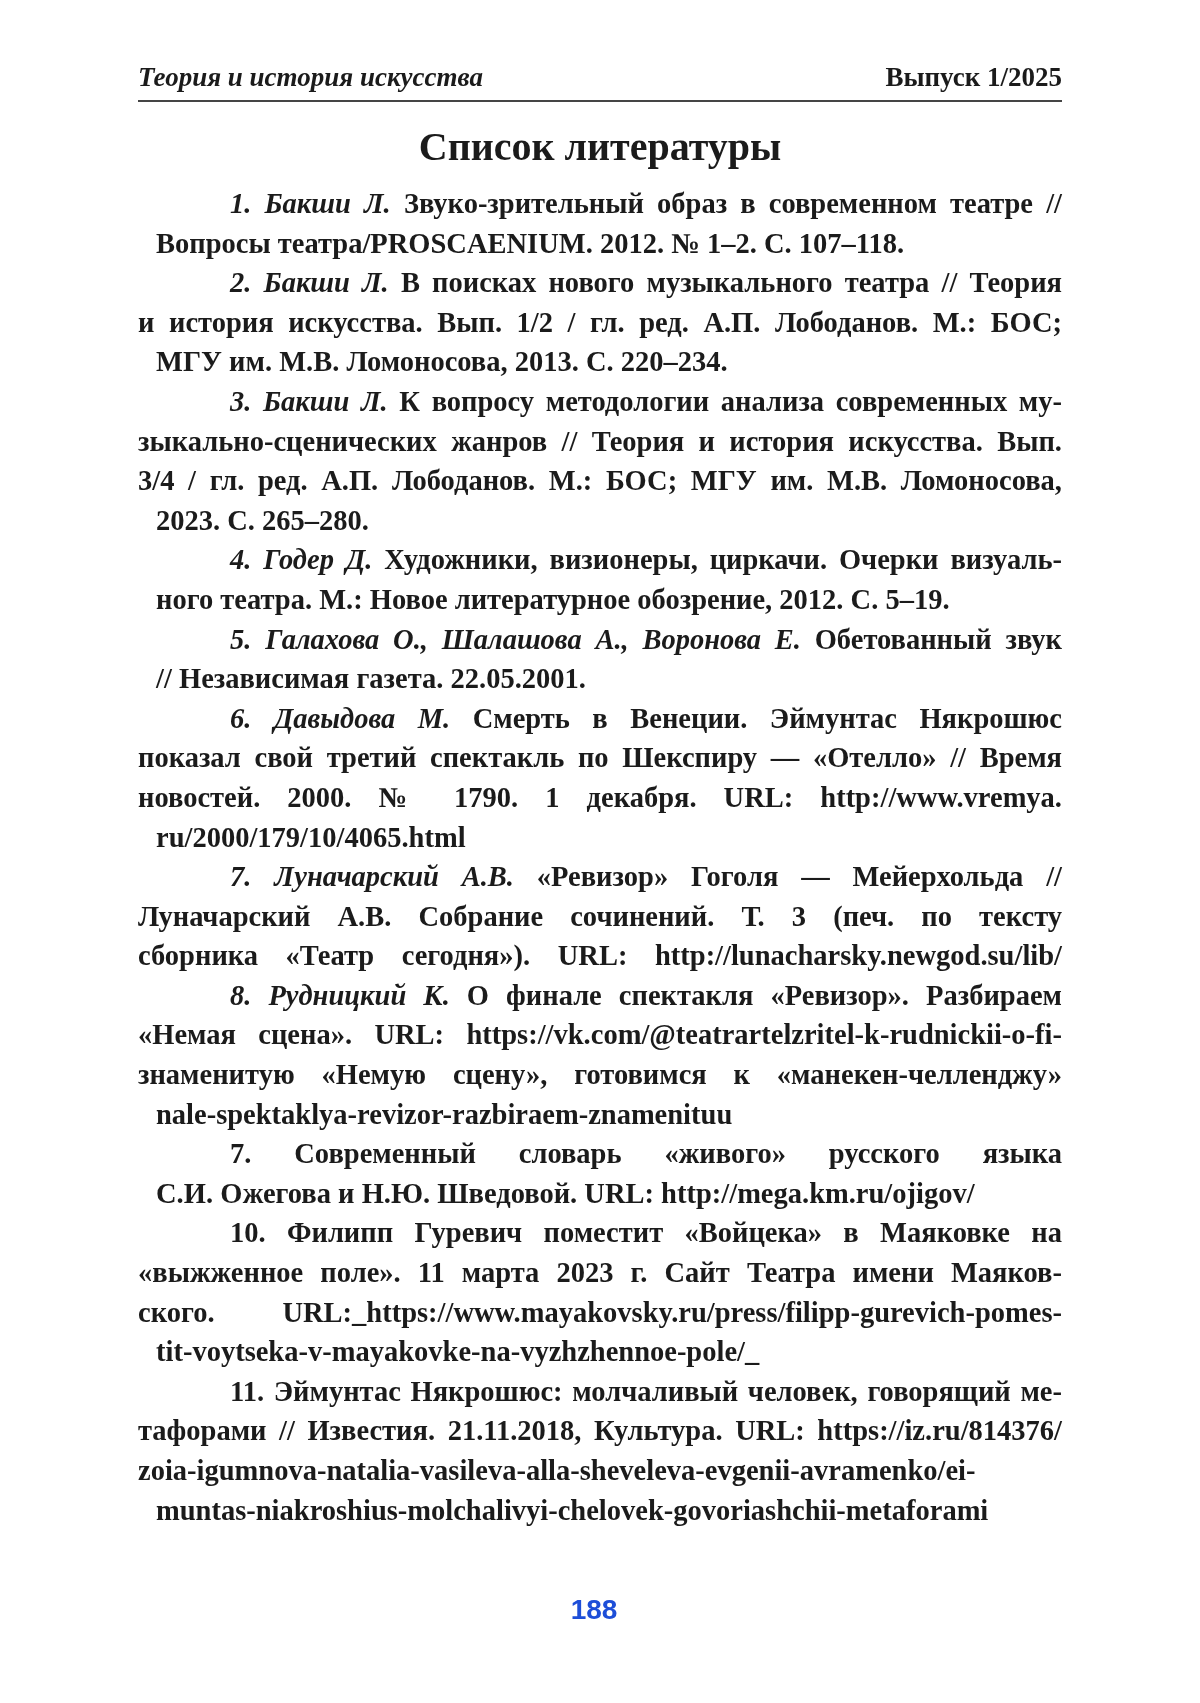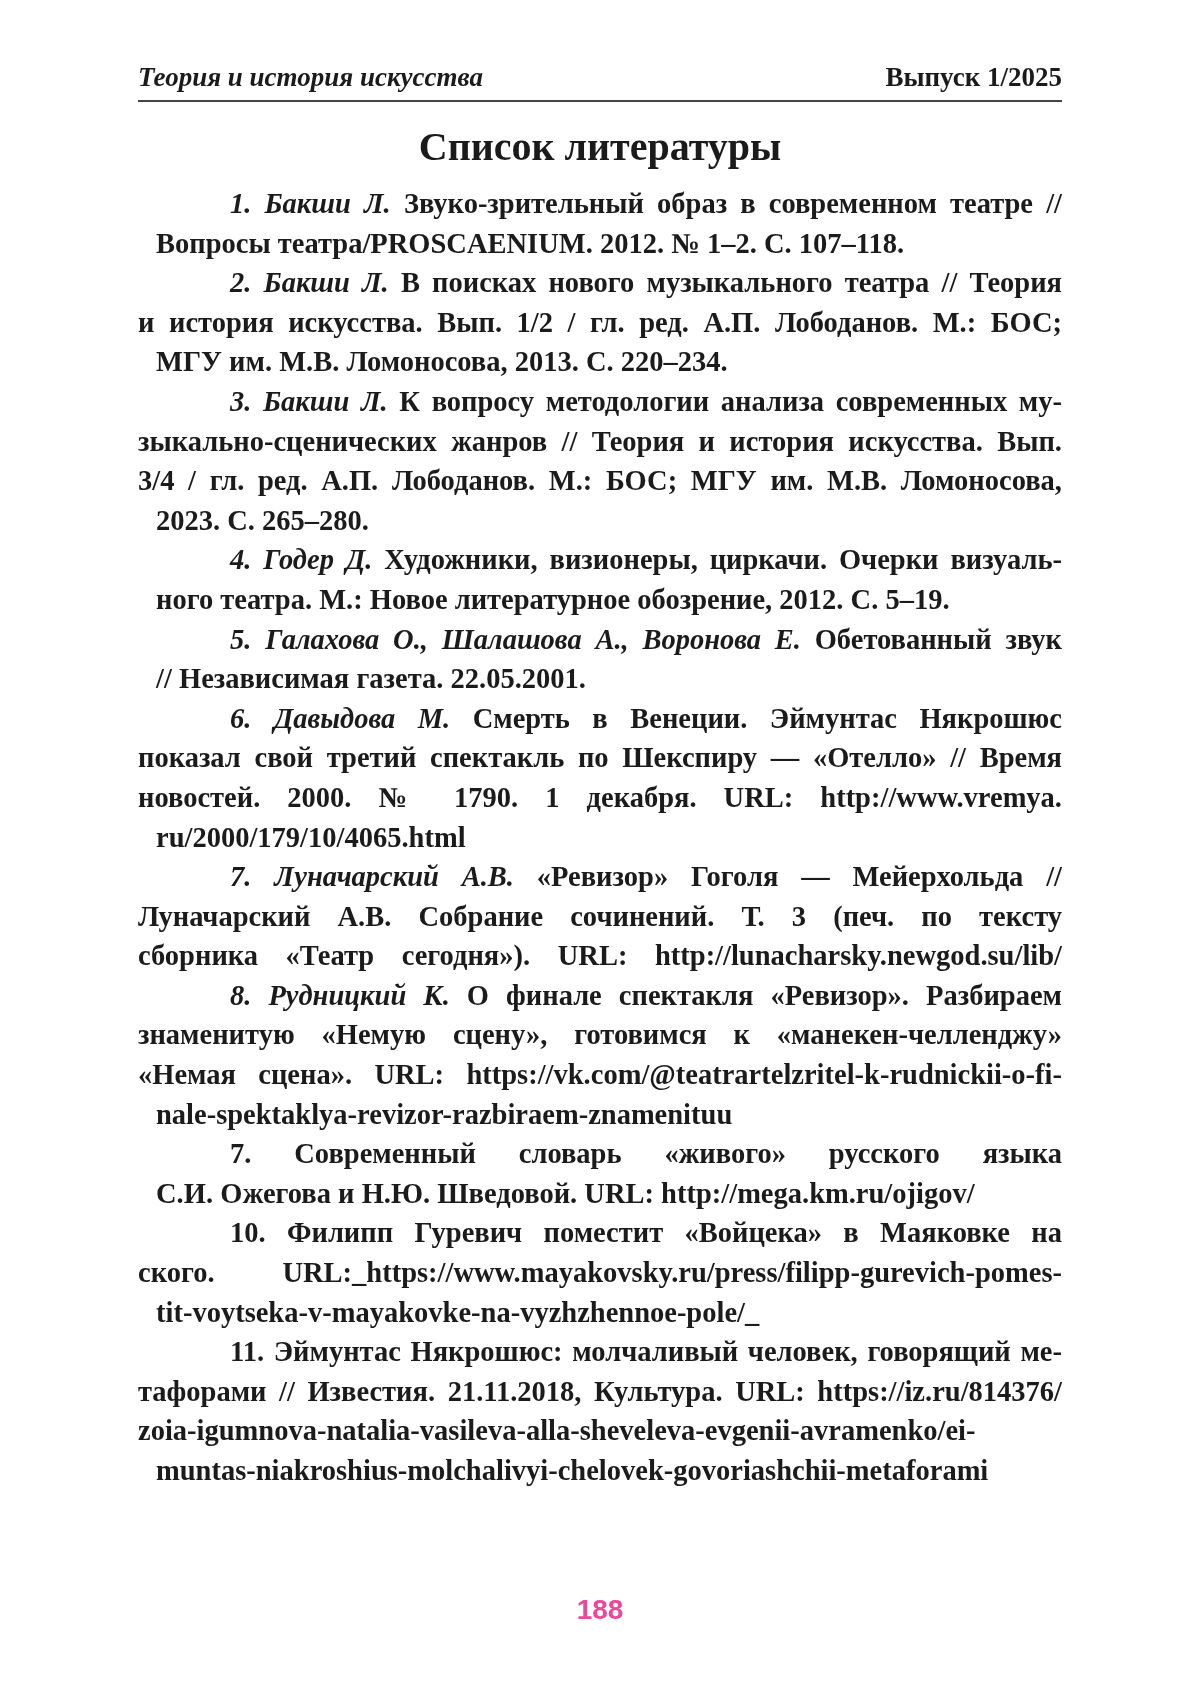--- a/index.html
+++ b/index.html
@@ -52,26 +52,26 @@
     text-align-last: justify;
     overflow: visible;
     white-space: nowrap;
   }
   .line.first { padding-left: 92px; }
   .line.last  { text-align-last: left; margin-left: 18px; }
   .it { font-style: italic; }
   
   .page-number {
     position: absolute;
-    left: 138px; width: 924px;
+    left: 132px; width: 924px;
     top: 1594px;
     text-align: center;
     font-family: "Liberation Sans", "DejaVu Sans", sans-serif;
     font-size: 28px;
-    color: #ec4899;
+    color: #1d4ed8;
   }
 </style>
 </head>
 <body>
 
 <div class="page">
   <div class="content">
 
     <div class="running-head">
       <span class="left">Теория и история искусства</span>
@@ -118,32 +118,33 @@
       </div>
 
       <div class="entry">
         <div class="line first"><span class="it">7. Луначарский А.В.</span><span> «Ревизор» Гоголя — Мейерхольда //</span></div>
         <div class="line">Луначарский А.В. Собрание сочинений. Т. 3 (печ. по тексту</div>
         <div class="line">сборника «Театр сегодня»). URL: http://lunacharsky.newgod.su/lib/</div>
       </div>
 
       <div class="entry">
         <div class="line first"><span class="it">8. Рудницкий К.</span><span> О финале спектакля «Ревизор». Разбираем</span></div>
+        <div class="line">«Немая сцена». URL: https://vk.com/@teatrartelzritel-k-rudnickii-o-fi-</div>
         <div class="line">знаменитую «Немую сцену», готовимся к «манекен-челленджу»</div>
-        <div class="line">«Немая сцена». URL: https://vk.com/@teatrartelzritel-k-rudnickii-o-fi-</div>
         <div class="line last">nale-spektaklya-revizor-razbiraem-znamenituu</div>
       </div>
 
       <div class="entry">
         <div class="line first"><span class="it"></span><span>7. Современный словарь «живого» русского языка</span></div>
         <div class="line last">С.И. Ожегова и Н.Ю. Шведовой. URL: http://mega.km.ru/ojigov/</div>
       </div>
 
       <div class="entry">
         <div class="line first"><span class="it"></span><span>10. Филипп Гуревич поместит «Войцека» в Маяковке на</span></div>
+        <div class="line">«выжженное поле». 11 марта 2023 г. Сайт Театра имени Маяков-</div>
         <div class="line">ского. URL:_https://www.mayakovsky.ru/press/filipp-gurevich-pomes-</div>
         <div class="line last">tit-voytseka-v-mayakovke-na-vyzhzhennoe-pole/_</div>
       </div>
 
       <div class="entry">
         <div class="line first"><span class="it"></span><span>11. Эймунтас Някрошюс: молчаливый человек, говорящий ме-</span></div>
         <div class="line">тафорами // Известия. 21.11.2018, Культура. URL: https://iz.ru/814376/</div>
         <div class="line">zoia-igumnova-natalia-vasileva-alla-sheveleva-evgenii-avramenko/ei-</div>
         <div class="line last">muntas-niakroshius-molchalivyi-chelovek-govoriashchii-metaforami</div>
       </div>

